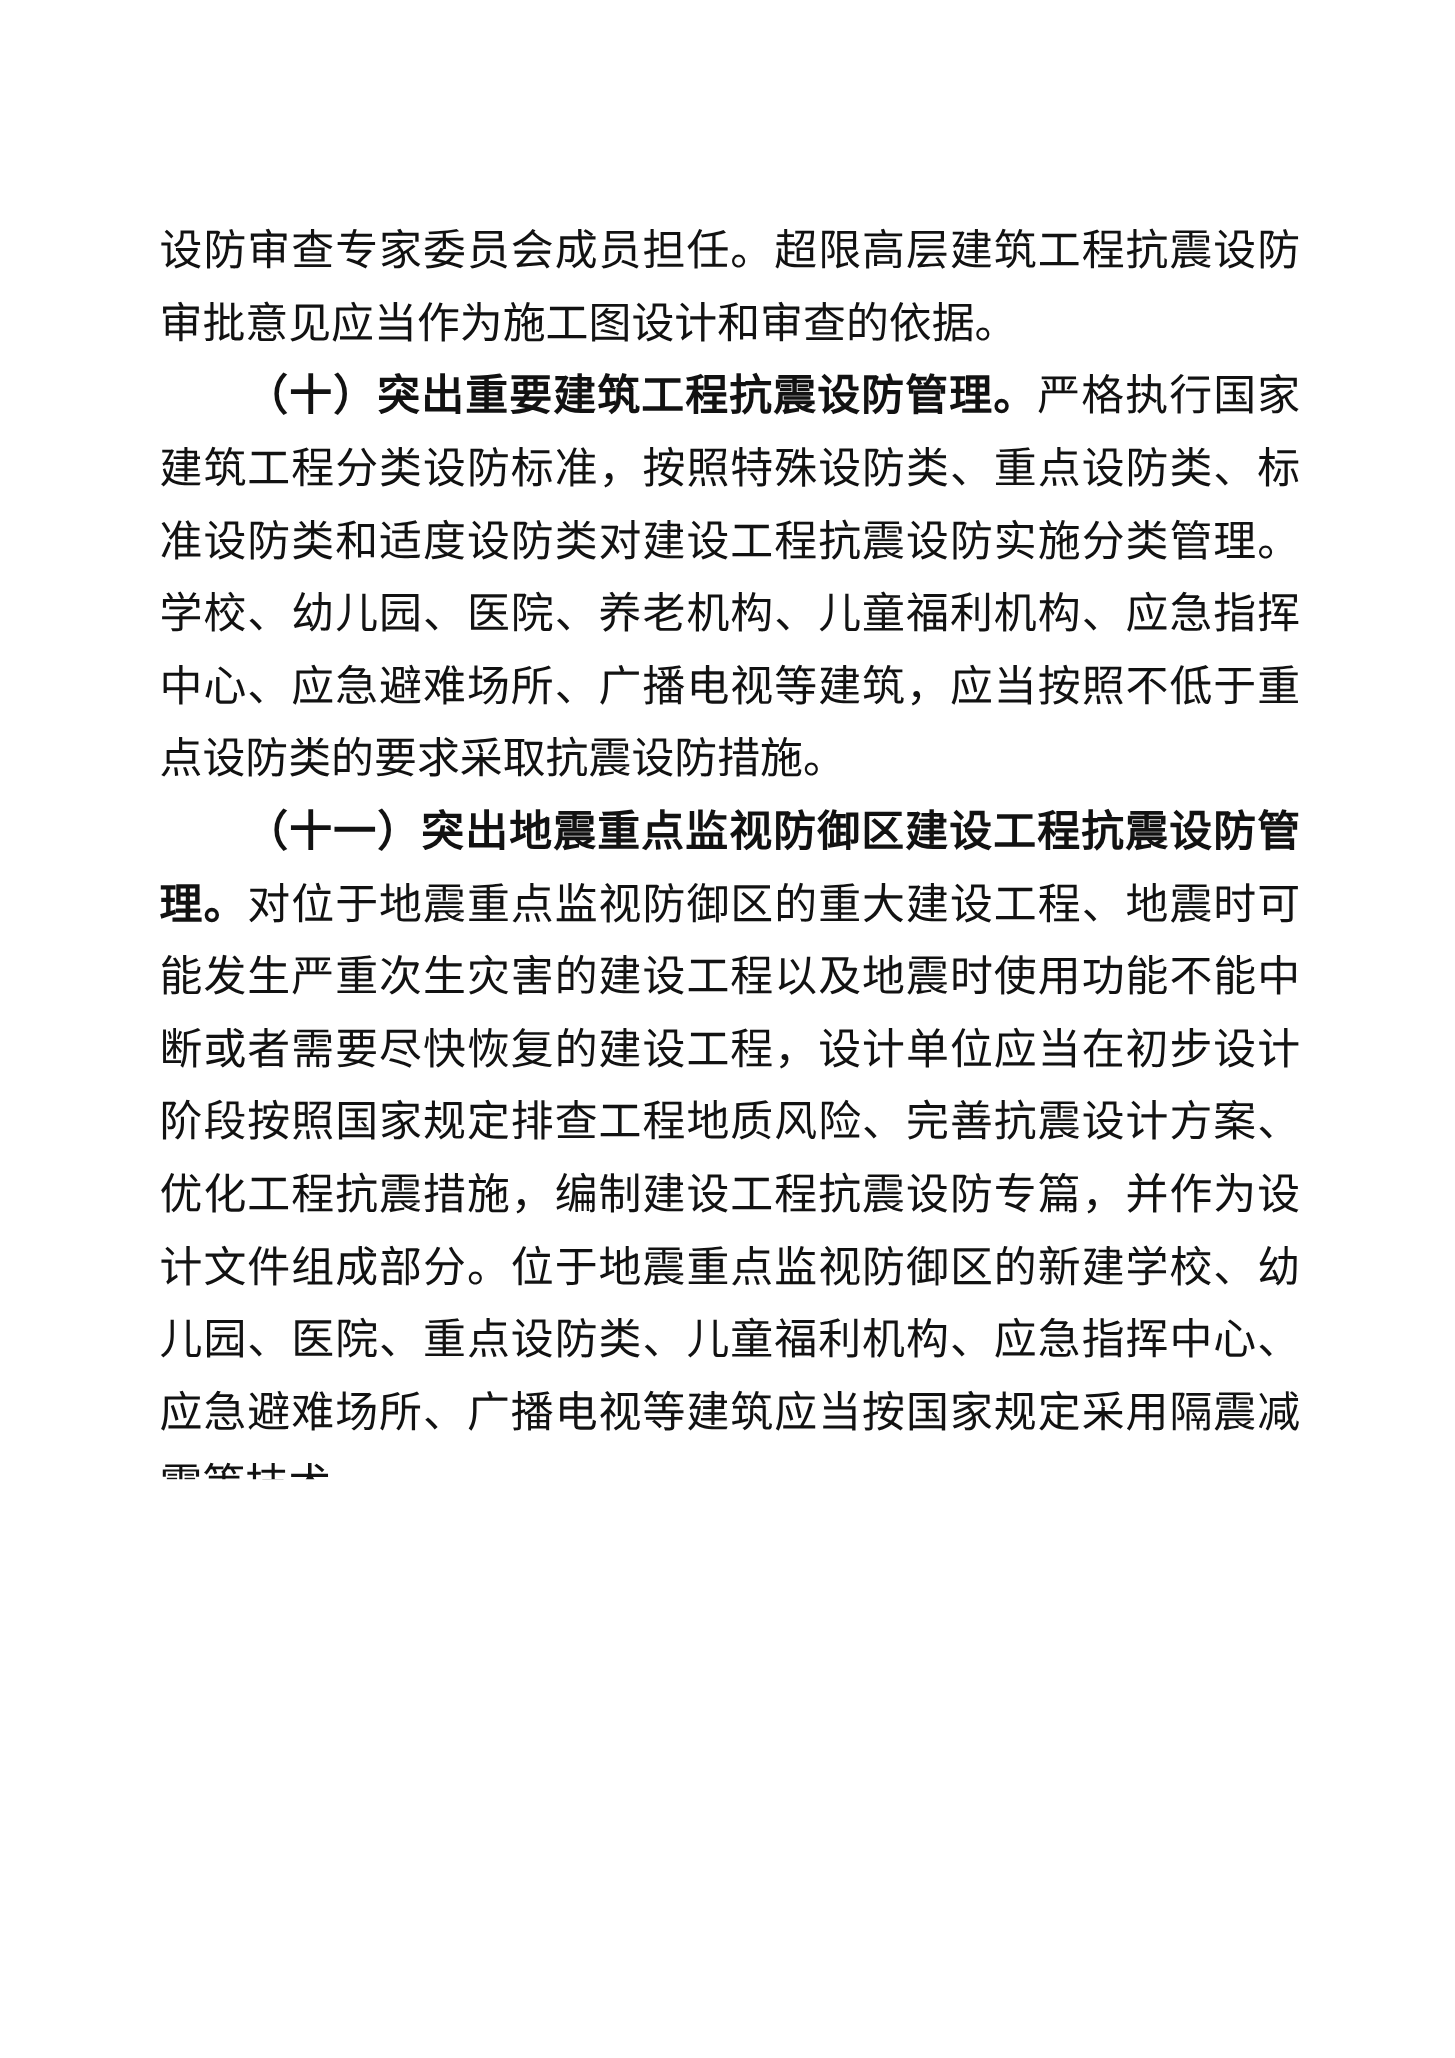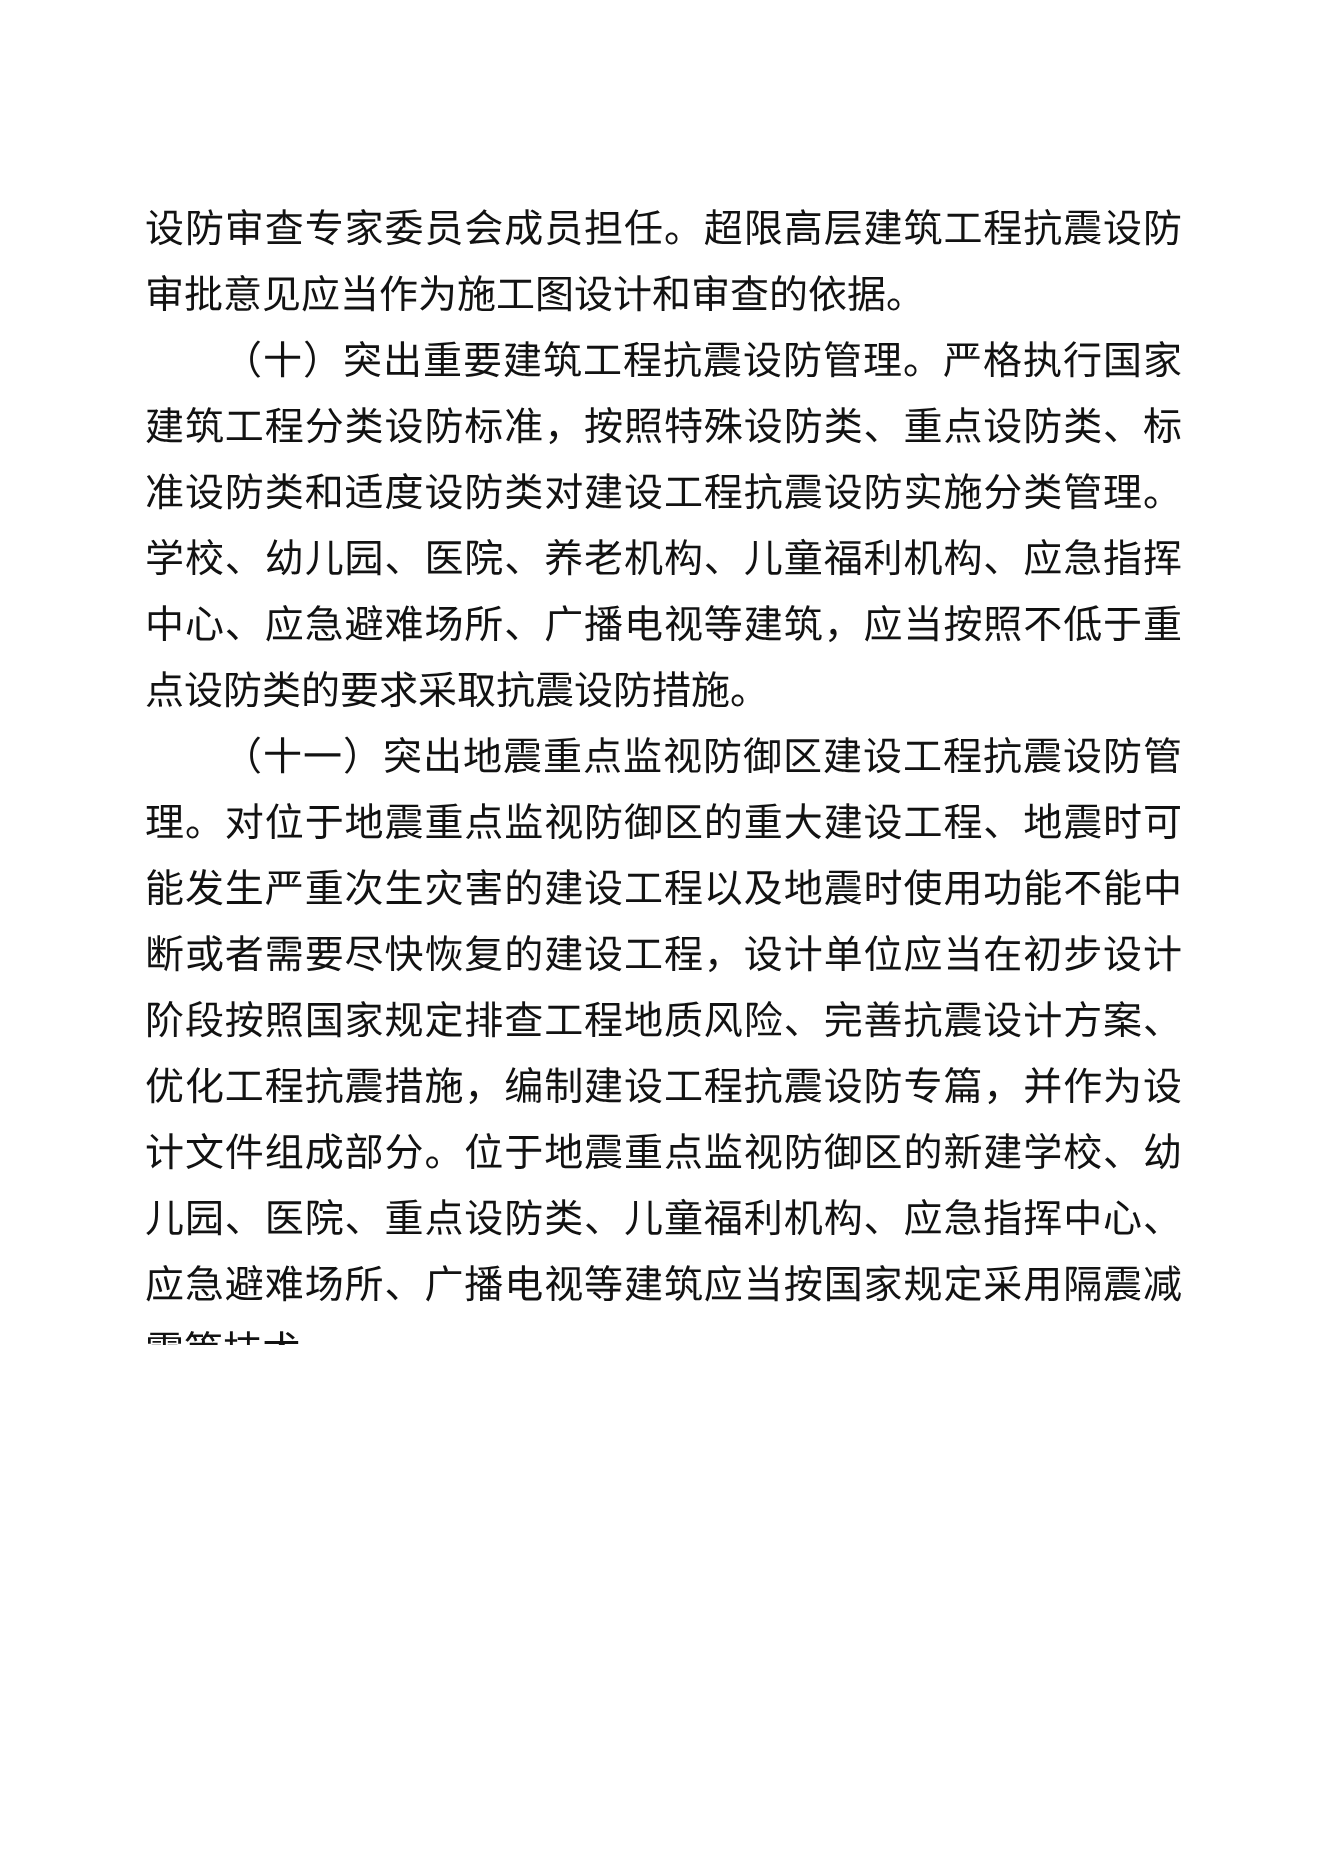--- a/index.html
+++ b/index.html
@@ -28,21 +28,21 @@
     line-height: 66px;
     text-align: justify;
     text-justify: inter-ideograph;
     letter-spacing: 0px;
     word-break: break-all;
   }
   .para.indent {
     text-indent: 2em;
   }
   .para .lead {
-    font-weight: normal;
+    font-weight: bold;
   }
   .heading {
     margin: 0;
     font-family: "Liberation Sans", "DejaVu Sans", sans-serif;
     font-weight: bold;
     font-size: 39px;
     line-height: 66px;
     text-indent: 2em;
     color: #0f172a;
   }

